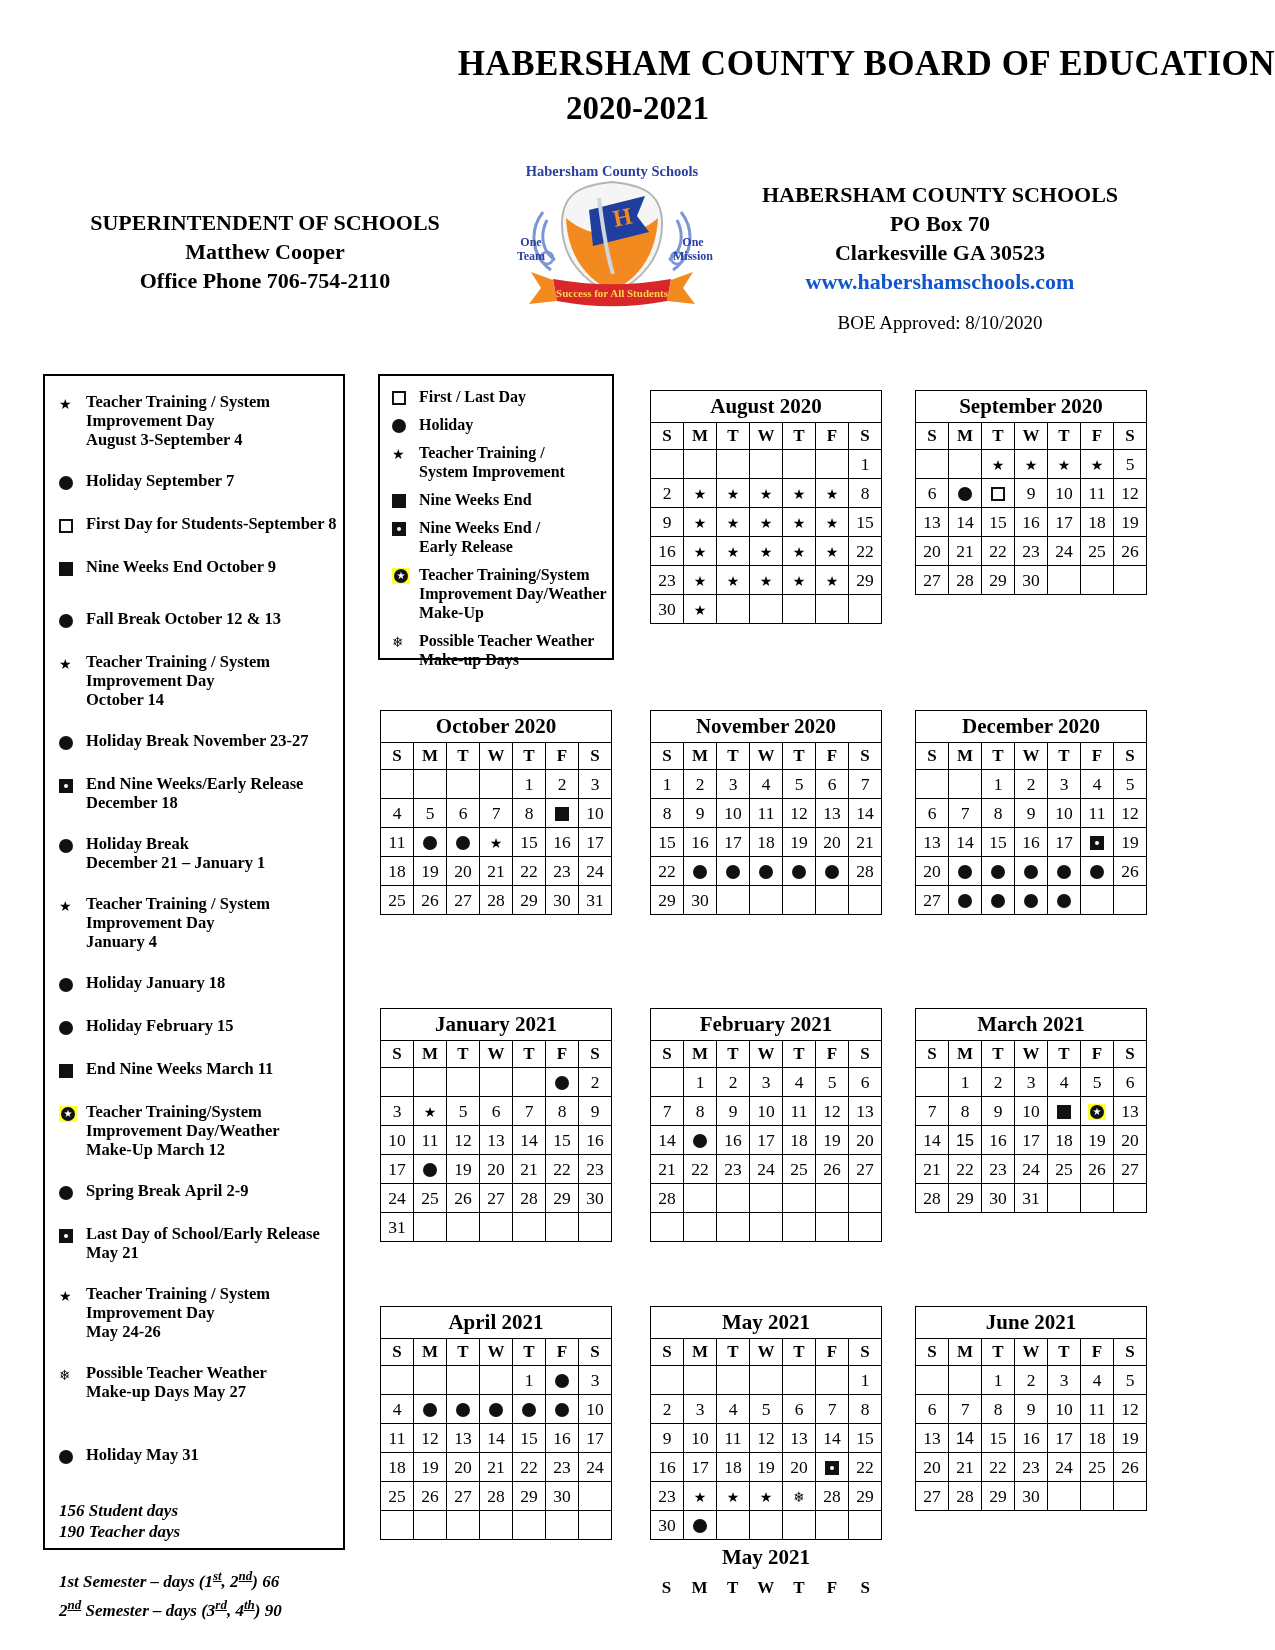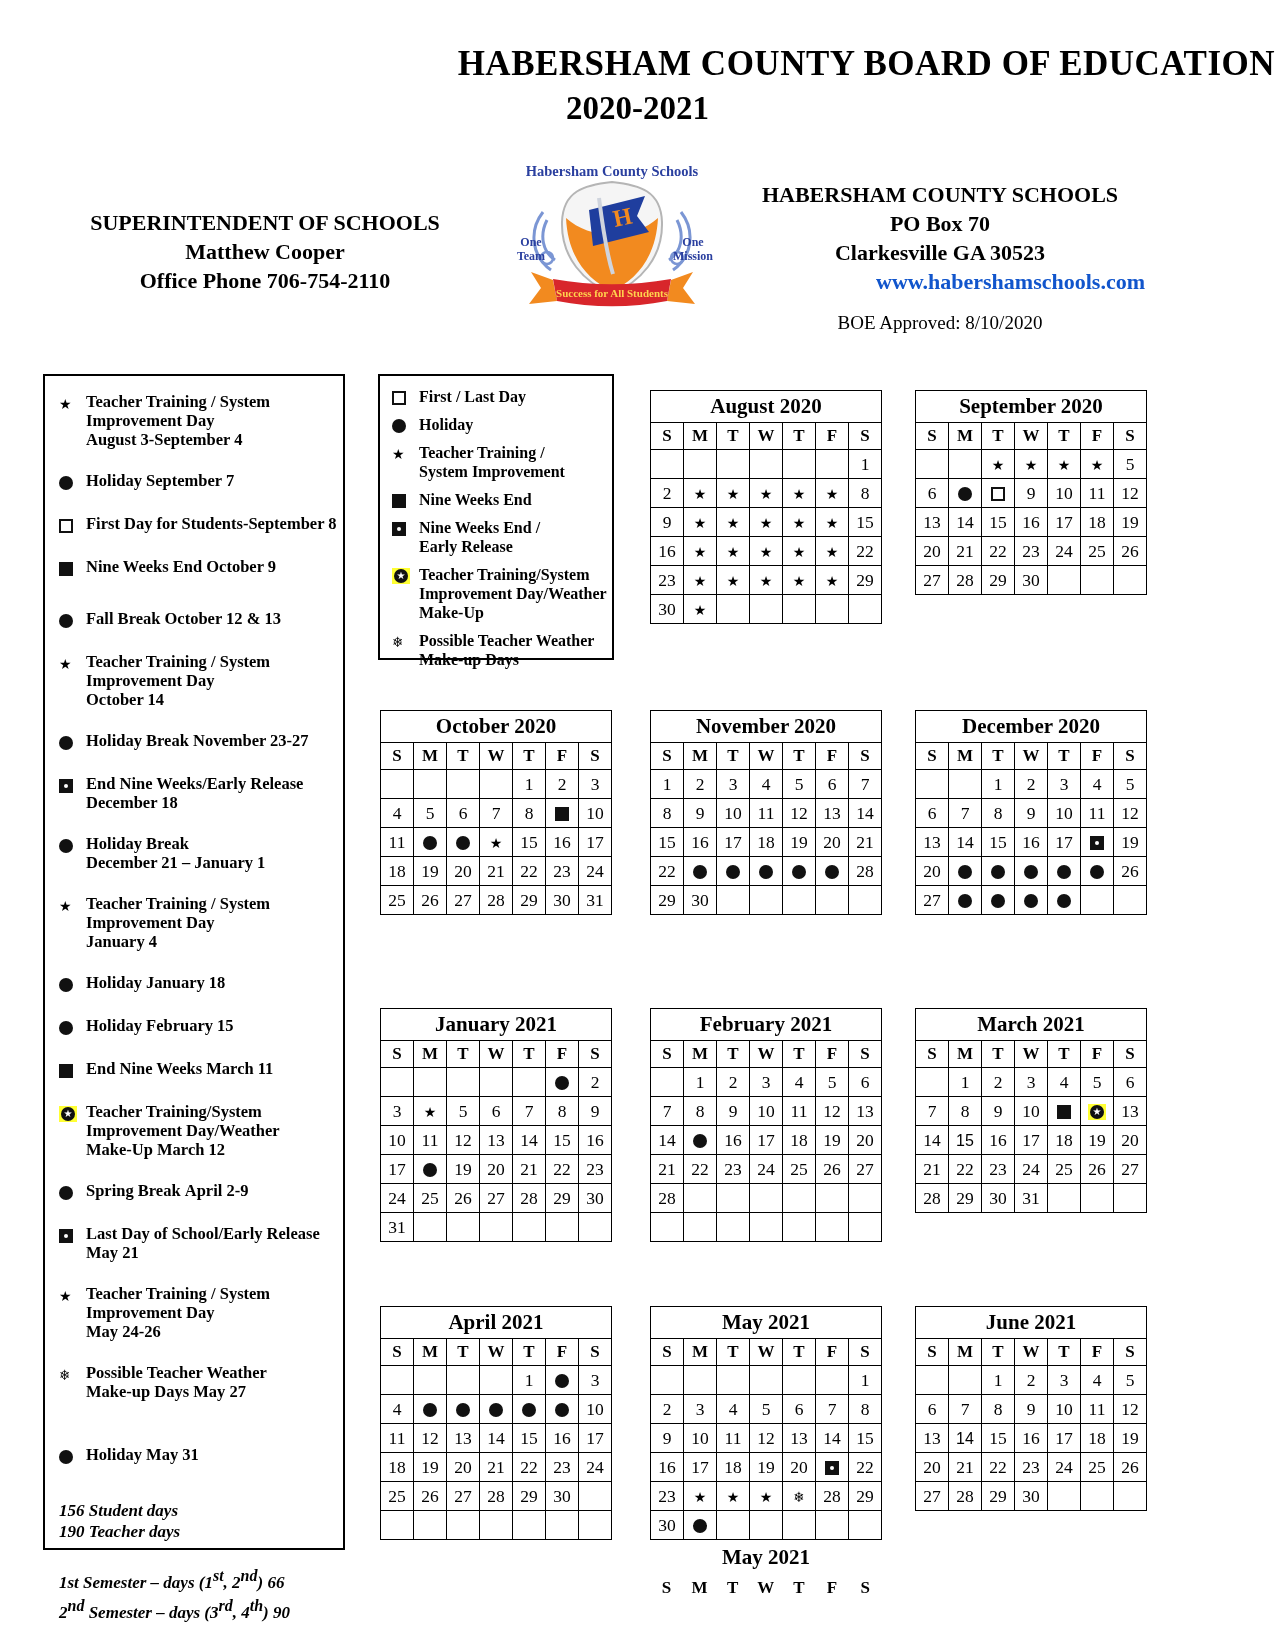--- a/index.html
+++ b/index.html
@@ -2,21 +2,21 @@
 <html><head>
 <meta charset="utf-8">
 <style>
   html,body{margin:0;padding:0;background:#fff;}
   body{width:1275px;height:1650px;position:relative;font-family:"Liberation Serif",serif;color:#000;overflow:hidden;}
   .abs{position:absolute;}
   .title1{left:0;right:0;top:44px;text-align:right;font-size:35px;font-weight:bold;letter-spacing:.5px;}
   .title2{left:0;right:0;top:90px;text-align:center;font-size:33px;font-weight:bold;}
   .supt{left:60px;top:188px;width:410px;text-align:center;font-weight:bold;font-size:22px;line-height:29px;margin-top:20px;}
   .dist{left:735px;top:180px;width:410px;text-align:center;font-weight:bold;font-size:22px;line-height:29px;}
-  .website{color:#1155cc;text-align:right;}
+  .website{color:#1155cc;}
   .approved{left:735px;top:312px;width:410px;text-align:center;font-size:19px;}
   .logo{left:503px;top:160px;width:218px;height:158px;}
   .sidebar{left:43px;top:374px;width:302px;height:1176px;border:2px solid #000;box-sizing:border-box;padding:16px 6px 8px 14px;font-size:16.5px;}
   .legendbox{left:378px;top:374px;width:236px;height:286px;border:2px solid #000;box-sizing:border-box;padding:11px 4px 4px 12px;font-size:16px;}
   .li{display:flex;margin-bottom:22px;}
   #sidebar-list .li:nth-child(4){margin-bottom:31px;}
   #sidebar-list .li:nth-child(18){margin-bottom:44px;}
   .li .symcol{width:27px;flex:none;padding-top:1px;}
   .li .txt{line-height:19px;font-weight:bold;}
   #legend-list .li{margin-bottom:9px;}
@@ -42,21 +42,21 @@
   .sym{display:inline-block;vertical-align:middle;}
   .s-star{font-family:"DejaVu Sans",sans-serif;font-size:14px;line-height:1;}
   .s-dot{width:14px;height:14px;background:#111;border-radius:50%;}
   .s-osq{width:10px;height:10px;border:2.5px solid #111;background:#fff;}
   .s-fsq{width:14px;height:14px;background:#111;}
   .s-dsq{width:14px;height:14px;background:#111;position:relative;}
   .s-dsq::after{content:"";position:absolute;left:5px;top:5px;width:4px;height:4px;background:#fff;border-radius:50%;}
   .s-ystar{background:#ffff33;padding:1px 2px;}
   .s-ystar .circ{display:block;width:14px;height:14px;background:#111;border-radius:50%;color:#fff;font-size:10px;line-height:14px;text-align:center;font-family:"DejaVu Sans",sans-serif;}
   .s-snow{font-family:"DejaVu Sans",sans-serif;font-size:14px;line-height:1;}
-  sup{font-size:16px;}
+  sup{font-size:13px;text-decoration:underline;}
 </style>
 </head>
 <body>
 
 <div class="abs title1">HABERSHAM COUNTY BOARD OF EDUCATION</div>
 <div class="abs title2">2020-2021</div>
 
 <div class="abs supt">
   <div>SUPERINTENDENT OF SCHOOLS</div>
   <div>Matthew Cooper</div>

